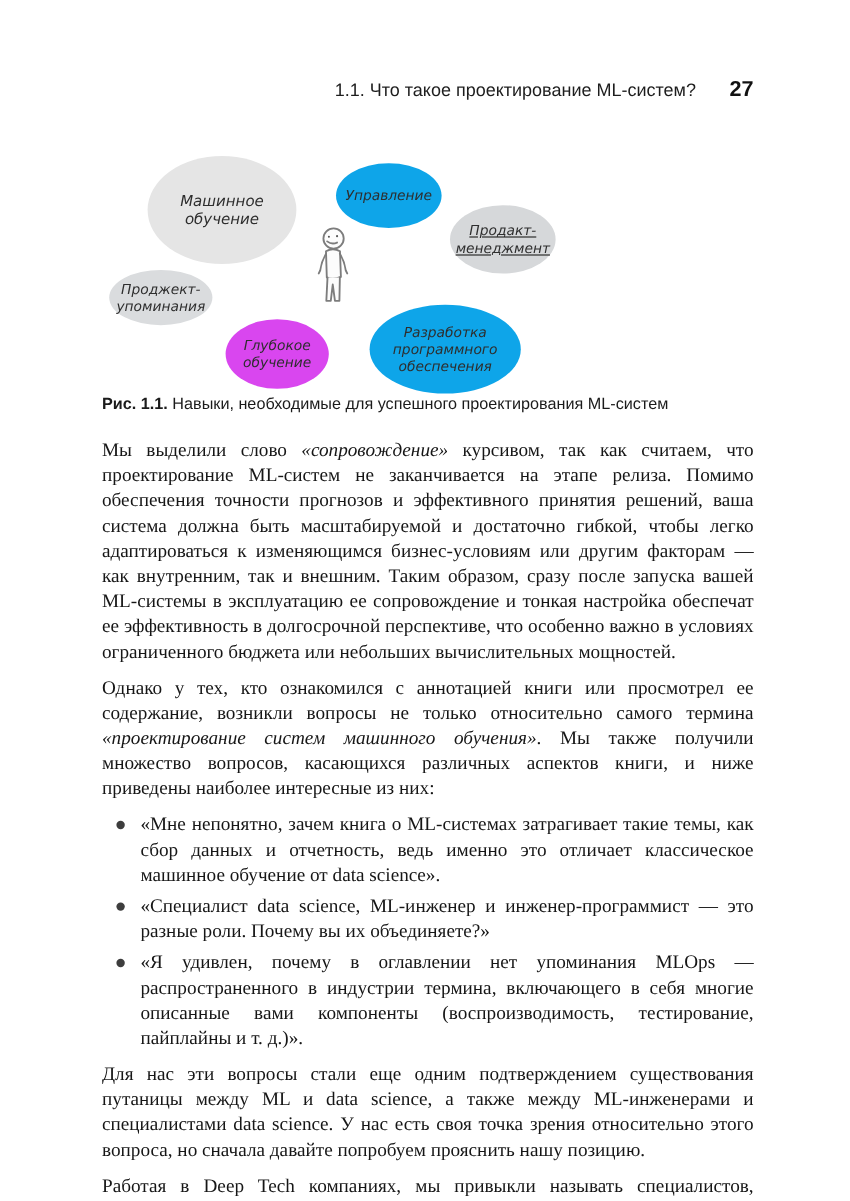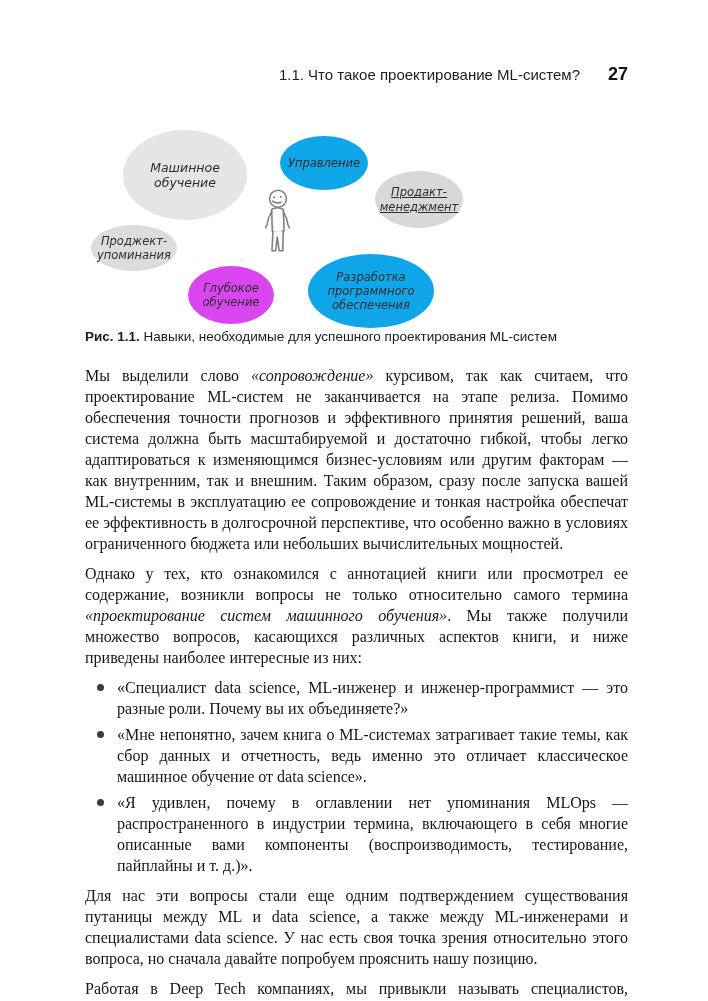--- a/index.html
+++ b/index.html
@@ -117,25 +117,25 @@
     <span>Навыки, необходимые для успешного проектирования ML-систем</span>
   </div>
 
   <p class="body-para"><span>Мы выделили слово </span><span style="font-style: italic;">«сопровождение»</span><span> курсивом, так как считаем, что проектирование ML-систем не заканчивается на этапе релиза. Помимо обеспечения точности прогнозов и эффективного принятия решений, ваша система должна быть масштабируемой и достаточно гибкой, чтобы легко адаптироваться к изменяющимся бизнес-условиям или другим факторам — как внутренним, так и внешним. Таким образом, сразу после запуска вашей ML-системы в эксплуатацию ее сопровождение и тонкая настройка обеспечат ее эффективность в долгосрочной перспективе, что особенно важно в условиях ограниченного бюджета или небольших вычислительных мощностей.</span></p>
 
   <p class="body-para"><span>Однако у тех, кто ознакомился с аннотацией книги или просмотрел ее содержание, возникли вопросы не только относительно самого термина </span><span style="font-style: italic;">«проектирование систем машинного обучения»</span><span>. Мы также получили множество вопросов, касающихся различных аспектов книги, и ниже приведены наиболее интересные из них:</span></p>
 
   <ul class="questions-list">
     <li>
       <span class="bullet-marker"></span>
-      <span class="li-text"><span>«Специалист data science, ML-инженер и инженер-программист — это разные роли. Почему вы их объединяете?»</span></span>
+      <span class="li-text"><span>«Мне непонятно, зачем книга о ML-системах затрагивает такие темы, как сбор данных и отчетность, ведь именно это отличает классическое машинное обучение от data science».</span></span>
     </li>
     <li>
       <span class="bullet-marker"></span>
-      <span class="li-text"><span>«Мне непонятно, зачем книга о ML-системах затрагивает такие темы, как сбор данных и отчетность, ведь именно это отличает классическое машинное обучение от data science».</span></span>
+      <span class="li-text"><span>«Специалист data science, ML-инженер и инженер-программист — это разные роли. Почему вы их объединяете?»</span></span>
     </li>
     <li>
       <span class="bullet-marker"></span>
       <span class="li-text"><span>«Я удивлен, почему в оглавлении нет упоминания MLOps — распространенного в индустрии термина, включающего в себя многие описанные вами компоненты (воспроизводимость, тестирование, пайплайны и т. д.)».</span></span>
     </li>
   </ul>
 
   <p class="body-para"><span>Для нас эти вопросы стали еще одним подтверждением существования путаницы между ML и data science, а также между ML-инженерами и специалистами data science. У нас есть своя точка зрения относительно этого вопроса, но сначала давайте попробуем прояснить нашу позицию.</span></p>
 
   <p class="body-para"><span>Работая в Deep Tech компаниях, мы привыкли называть специалистов, занимающихся ML, </span><span style="font-style: italic;">ML-инженерами</span><span>. Однако граница между ML-инженером</span></p>

